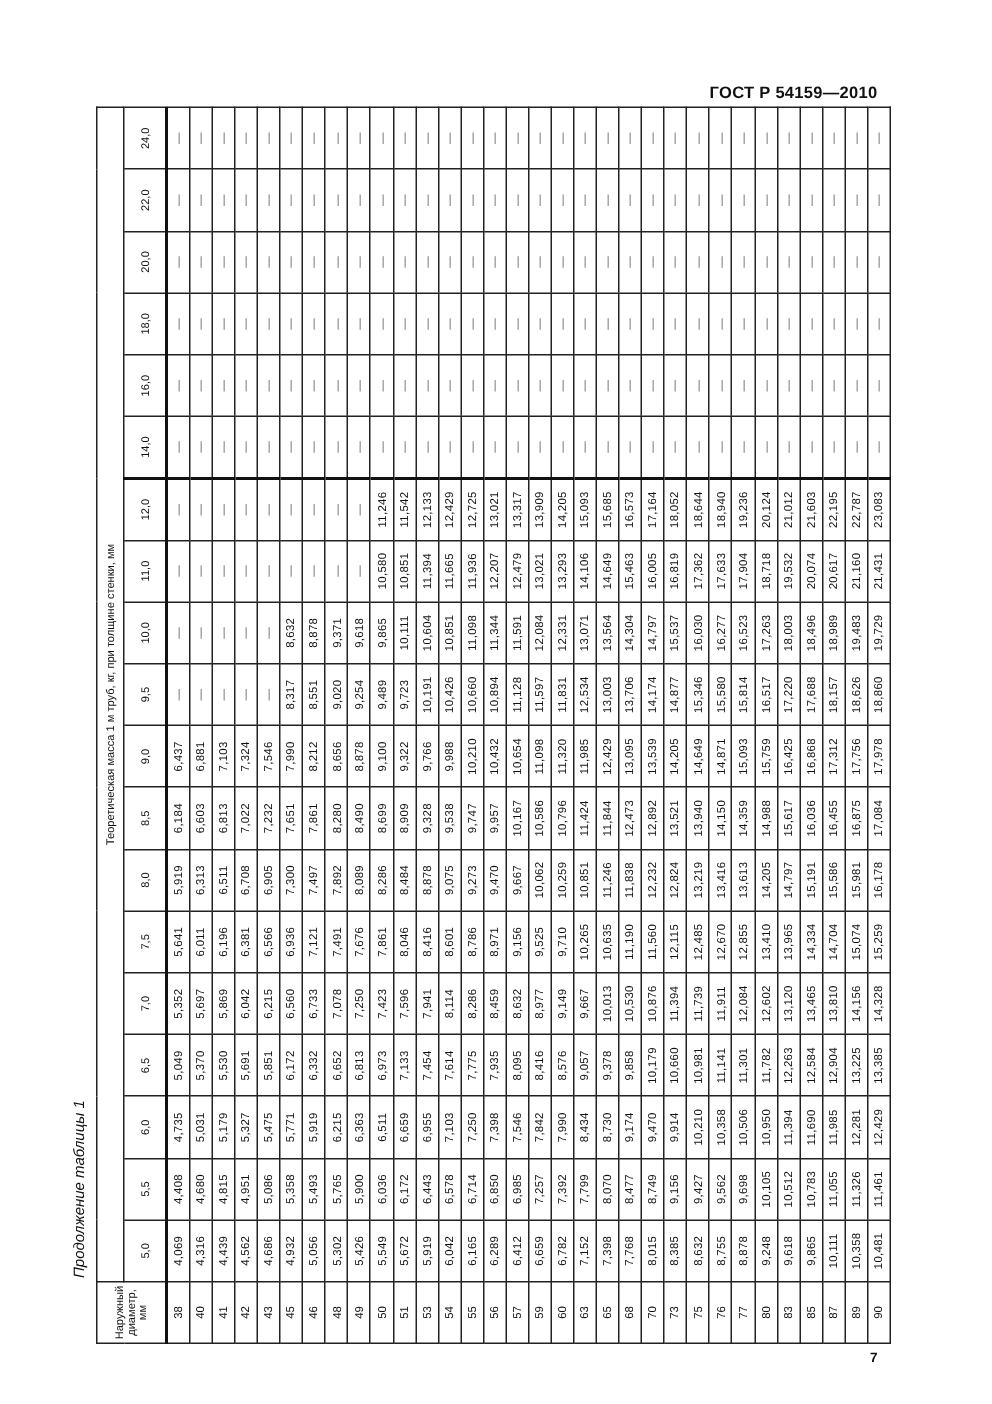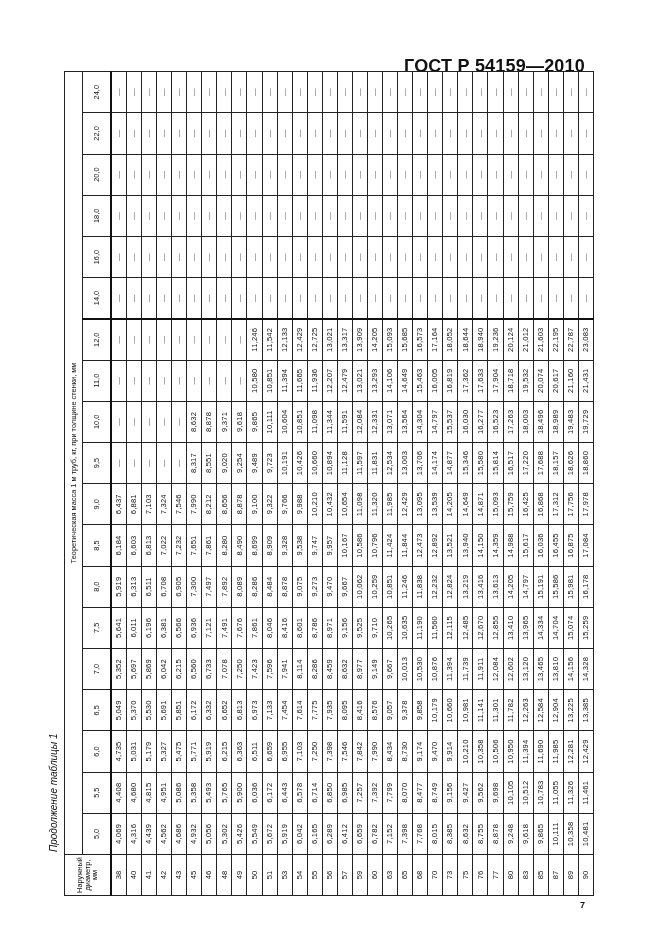--- a/index.html
+++ b/index.html
@@ -1,17 +1,17 @@
 <!DOCTYPE html>
 <html><head>
 <meta charset="utf-8">
 <style>
   html, body { margin: 0; padding: 0; background: #ffffff; }
   body { width: 661px; height: 936px; position: relative; overflow: hidden; font-family: "Liberation Sans", sans-serif; color: #111; }
-  .doc-code { position: absolute; top: 56px; right: 76px; font-size: 18px; font-weight: bold; letter-spacing: 0.2px; text-align: center; }
+  .doc-code { position: absolute; top: 56px; right: 76px; font-size: 11px; font-weight: bold; letter-spacing: 0.2px; text-align: center; }
   .page-num { position: absolute; top: 900px; right: 76px; font-size: 9px; font-weight: bold; }
   .caption { position: absolute; left: 48px; top: 852px; transform-origin: 0 0; transform: rotate(-90deg); font-size: 10px; font-style: italic; white-space: nowrap; }
   .rot-wrap { position: absolute; left: 64px; top: 896px; width: 825px; height: 530px; transform-origin: 0 0; transform: rotate(-90deg); }
   table { border-collapse: collapse; width: 825px; height: 530px; table-layout: fixed; font-size: 7.6px; }
   td, th { border: 1px solid #222; text-align: center; padding: 0; font-weight: normal; line-height: 1; }
   th { font-size: 7.4px; }
   .outer { border: 1.5px solid #111; }
   .hdr-group { height: 18px; }
   .hdr-th { height: 28px; }
   .dash { color: #555; }

